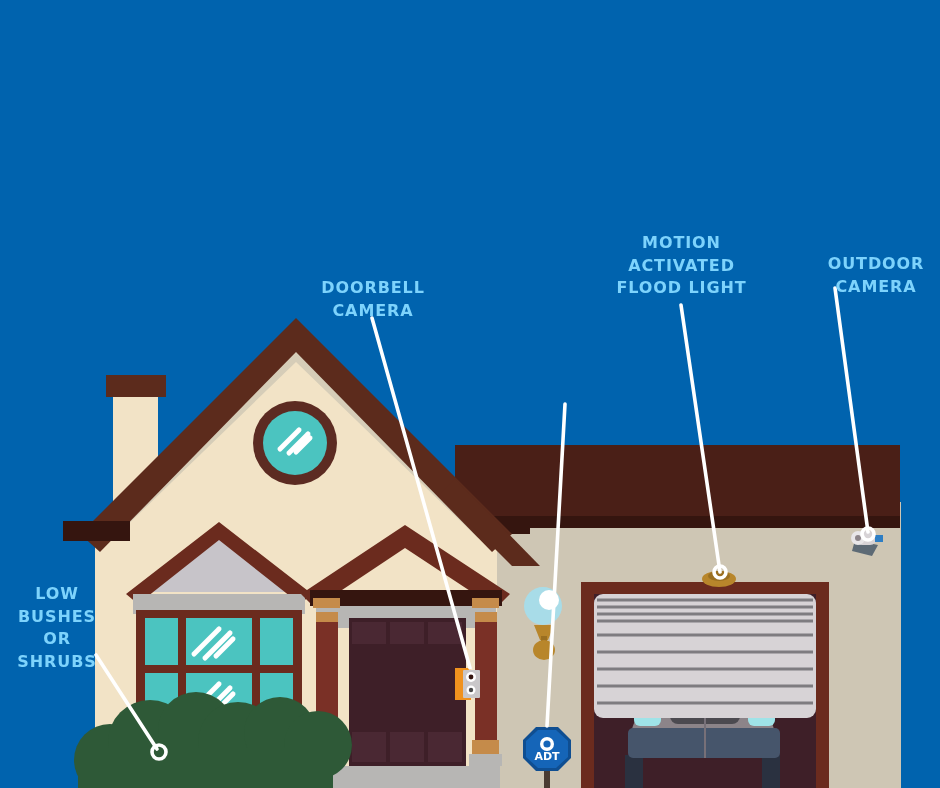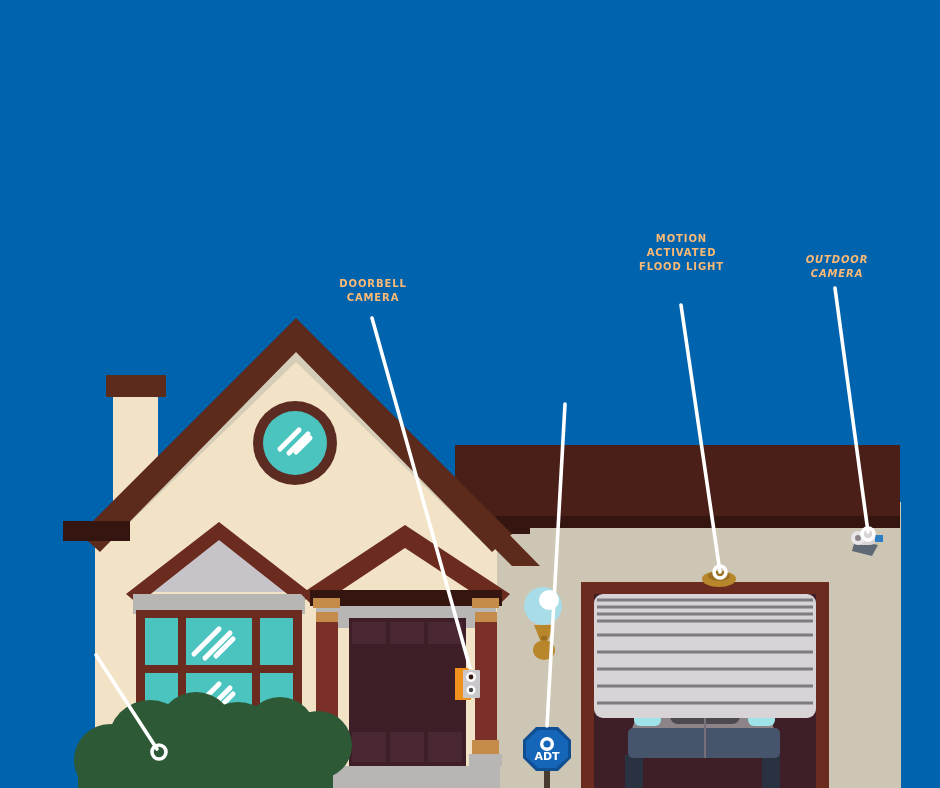--- a/index.html
+++ b/index.html
@@ -24,28 +24,28 @@
     letter-spacing:0.5px;
     font-family:"DejaVu Sans",sans-serif;
     font-stretch:condensed;
     transform:scaleX(0.97);
     transform-origin:left center;
     white-space:nowrap;
   }
 
   
   .label{
-    position:absolute;color:#fdba74;font-weight:bold;
-    font-size:10px;line-height:1.42;letter-spacing:0.9px;
+    position:absolute;color:#7dd3fc;font-weight:bold;
+    font-size:16px;line-height:1.42;letter-spacing:0.9px;
     text-align:center;font-family:"DejaVu Sans",sans-serif;
     white-space:pre-line;
   }
   #label-doorbell{left:298px;top:277px;width:150px;}
   #label-flood{left:604px;top:232px;width:155px;}
-  #label-outdoor{left:772px;top:253px;width:130px;font-style:italic;}
+  #label-outdoor{left:811px;top:253px;width:130px;}
   #label-yardsign{left:495px;top:383px;width:150px;}
   #label-bushes{left:12px;top:583px;width:90px;}
 
   
   #leaders{position:absolute;left:0;top:0;width:940px;height:788px;}
 
   
   #house{position:absolute;left:0;top:0;width:940px;height:788px;}
 </style>
 </head>
@@ -248,14 +248,17 @@
   </svg>
 
 
   <div class="label" id="label-doorbell">DOORBELL
 CAMERA</div>
   <div class="label" id="label-flood">MOTION
 ACTIVATED
 FLOOD LIGHT</div>
   <div class="label" id="label-outdoor">OUTDOOR
 CAMERA</div>
+  <div class="label" id="label-bushes">LOW
+BUSHES OR
+SHRUBS</div>
 
 </div>
 
 </body></html>

